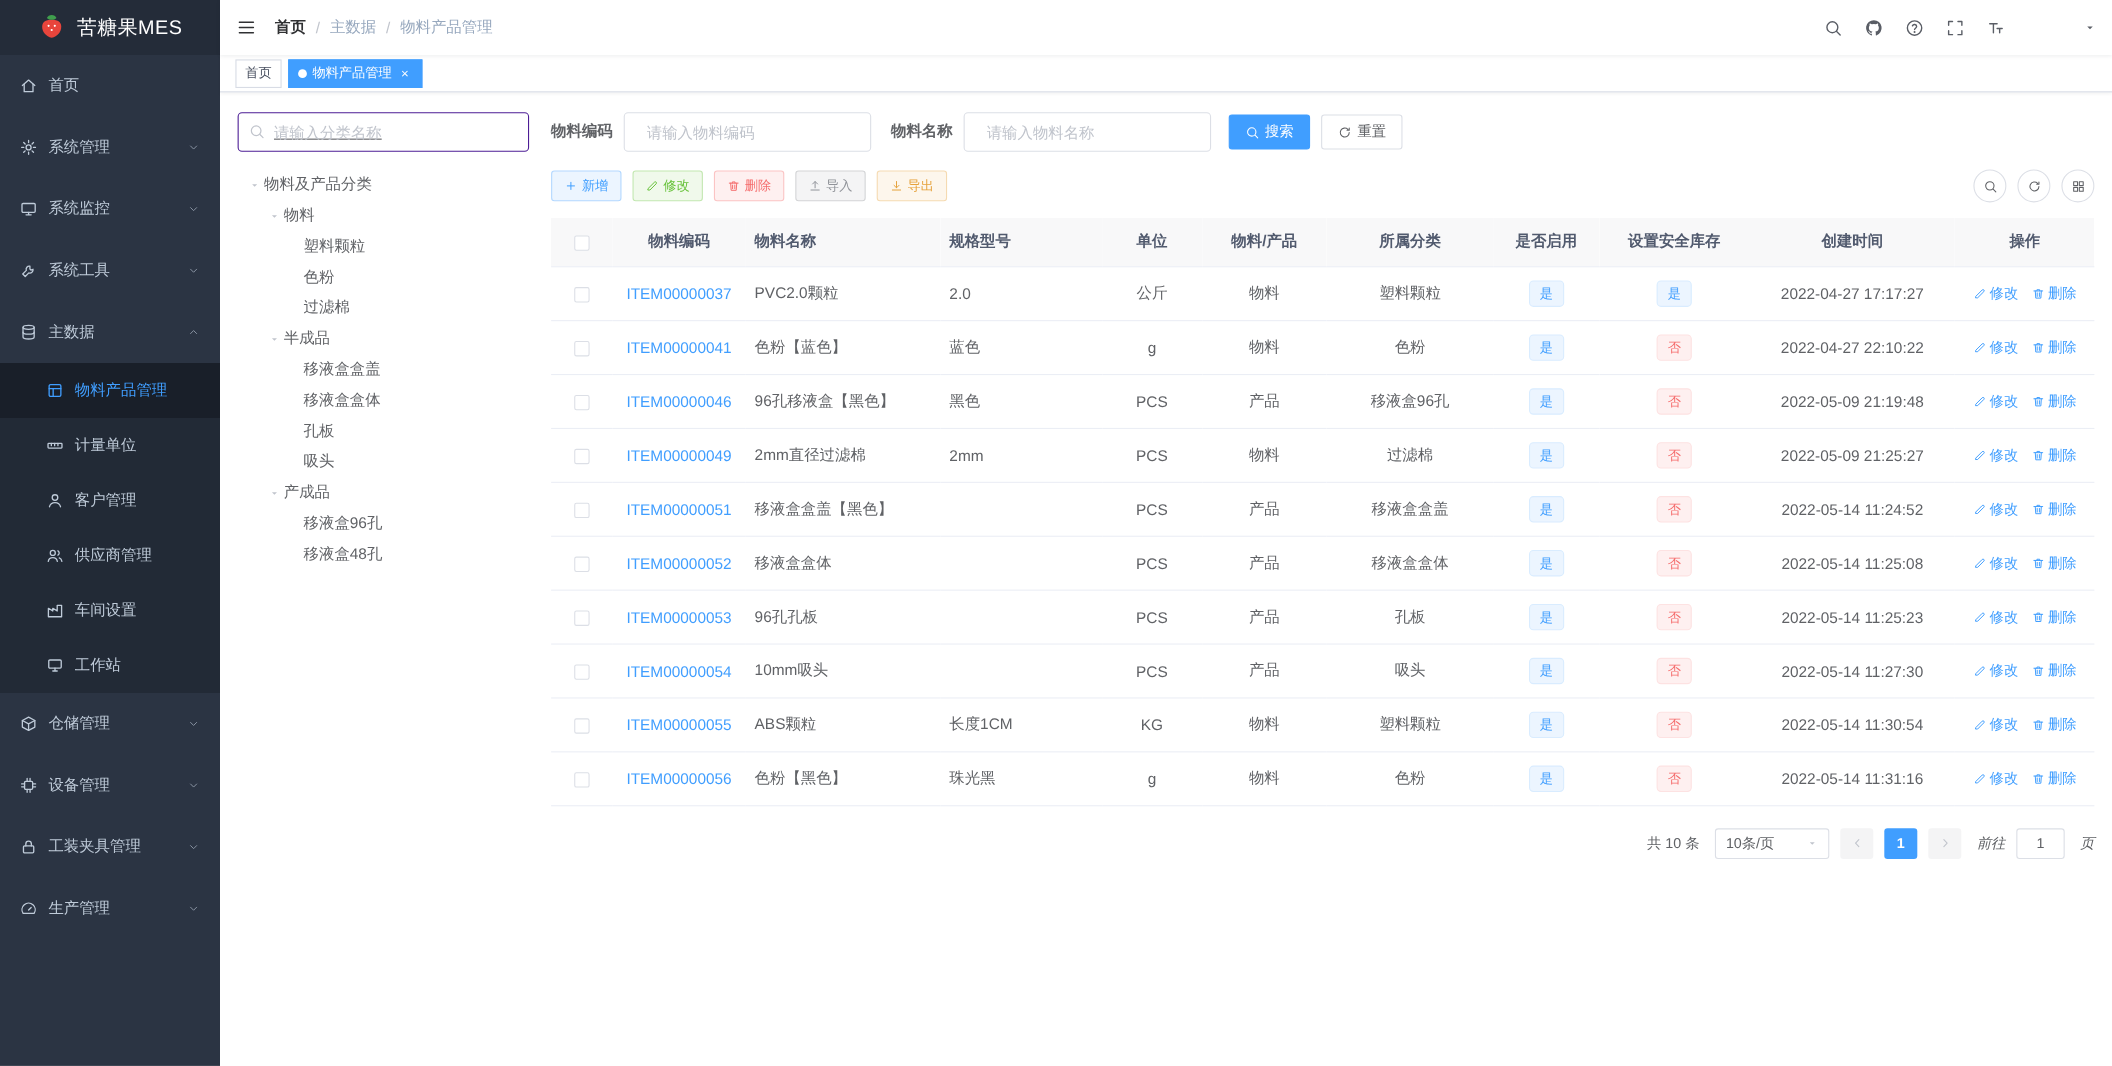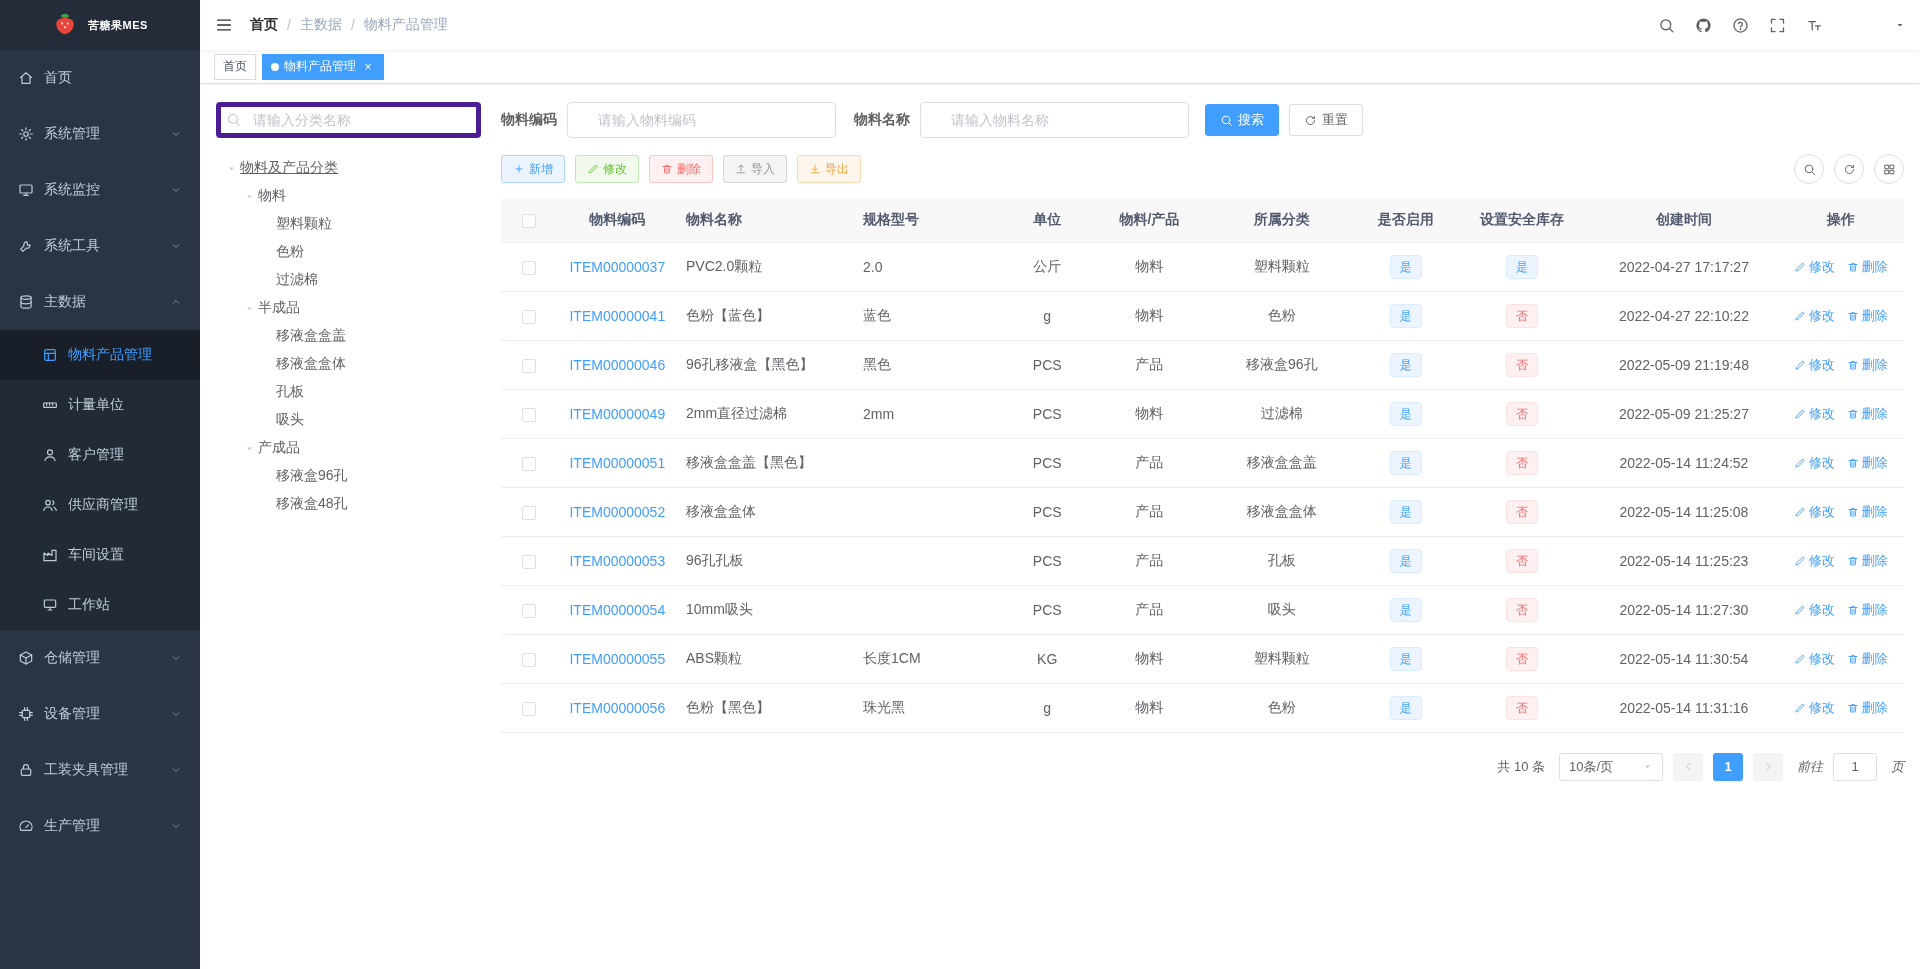--- a/index.html
+++ b/index.html
@@ -6,21 +6,21 @@
   html,body { width:1920px; height:969px; overflow:hidden; }
   body { font-family:"Liberation Sans","DejaVu Sans",sans-serif; font-size:14px; color:#303133; background:#fff; }
   button { font-family:inherit; outline:none; }
   input { font-family:inherit; outline:none; }
 
   .app { display:flex; width:100%; height:100%; }
 
   
   .sidebar { width:200px; flex-shrink:0; background:var(--sidebar-bg,#2b3443); display:flex; flex-direction:column; overflow:hidden; }
   .logo-box { height:50px; flex-shrink:0; display:flex; align-items:center; justify-content:center; gap:10px; background:var(--sidebar-logo-bg,#242c39); cursor:pointer; }
-  .logo-title { color:#fff; font-size:11px; font-weight:700; letter-spacing:.5px; }
+  .logo-title { color:#fff; font-size:18px; font-weight:400; letter-spacing:.5px; }
   .menu { flex:1; color:var(--sidebar-text,#bfcbd9); overflow:hidden; }
   .menu-item { height:56px; display:flex; align-items:center; gap:10px; padding:0 18px; font-size:14px; cursor:pointer; white-space:nowrap; }
   .menu-item .mi { display:inline-flex; font-size:16px; flex-shrink:0; }
   .menu-item .chev { margin-left:auto; display:inline-flex; font-size:12px; color:#8a94a3; }
   .submenu { background:var(--sidebar-sub-bg,#222a36); }
   .submenu .menu-item { height:50px; padding-left:42px; }
   .submenu .menu-item.active { color:var(--primary,#409EFF); background:var(--sidebar-active-bg,#191f29); }
 
   
   .main { flex:1; display:flex; flex-direction:column; min-width:0; background:#fff; }
@@ -44,34 +44,34 @@
   .tag { height:26px; display:inline-flex; align-items:center; gap:5px; padding:0 8px; border:1px solid #d8dce5; background:#fff; color:#495060; font-size:12px; cursor:pointer; }
   .tag.active { background:var(--primary,#409EFF); border-color:var(--primary,#409EFF); color:#fff; }
   .tag .dot { width:8px; height:8px; border-radius:50%; background:#fff; flex-shrink:0; }
   .tag .close-x { font-size:12px; line-height:1; width:14px; height:14px; border-radius:50%; display:inline-flex; align-items:center; justify-content:center; }
 
   
   .content { flex:1; display:flex; gap:20px; padding:18px 16px; overflow:hidden; background:#fff; }
 
   .tree-panel { width:265px; flex-shrink:0; }
   .tree-search { position:relative; margin-bottom:16px; }
-  .tree-search input { width:100%; height:36px; border:5px solid #4c1d95; border-radius:4px; padding:0 12px 0 32px; font-size:14px; color:#606266; background:#fff; }
+  .tree-search input { width:100%; height:36px; border:1px solid #4c1d95; border-radius:4px; padding:0 12px 0 32px; font-size:14px; color:#606266; background:#fff;text-decoration:underline; }
   .tree-search input::placeholder { color:#c0c4cc; }
   .tree-search-icon { position:absolute; left:10px; top:10px; font-size:15px; color:#c0c4cc; display:inline-flex; }
   .tree { font-size:14px; color:#606266; }
   .tree-node { height:28px; display:flex; align-items:center; cursor:pointer; }
   .tcaret { width:18px; flex-shrink:0; display:inline-flex; justify-content:center; align-items:center; font-size:11px; color:#c0c4cc; }
   .tlabel { white-space:nowrap; }
 
   .table-panel { flex:1; min-width:0; display:flex; flex-direction:column; }
 
   .filter-bar { display:flex; align-items:center; gap:10px; margin-bottom:16px; }
   .filter-label { font-size:14px; font-weight:700; color:#606266; margin-left:8px; }
   .filter-label:first-child { margin-left:0; }
-  .filter-input { width:269px; height:36px; border:1px solid #dcdfe6; border-radius:4px; padding:0 30px; font-size:14px; color:#606266; }
+  .filter-input { width:225px; height:36px; border:1px solid #dcdfe6; border-radius:4px; padding:0 20px; font-size:14px; color:#606266; }
   .filter-input::placeholder { color:#c0c4cc; }
   .btn { height:32px; padding:0 14px; border-radius:3px; font-size:13px; display:inline-flex; align-items:center; gap:5px; cursor:pointer; border:1px solid transparent; }
   .btn .bic { display:inline-flex; font-size:13px; }
   .btn-primary { background:var(--primary,#409EFF); border-color:var(--primary,#409EFF); color:#fff; margin-left:6px; }
   .btn-default { background:#fff; border-color:#dcdfe6; color:#606266; }
 
   .toolbar { display:flex; align-items:center; gap:10px; margin-bottom:14px; }
   .btn-mini { height:28px; padding:0 11px; border-radius:3px; font-size:12px; display:inline-flex; align-items:center; gap:4px; cursor:pointer; border:1px solid; background:#fff; }
   .btn-mini .bic { display:inline-flex; font-size:12px; }
   .b-add    { color:#409eff; background:#ecf5ff; border-color:#b3d8ff; }
@@ -375,21 +375,21 @@
         <div class="tree-search">
           <span class="tree-search-icon">
               <svg viewBox="0 0 24 24" width="1em" height="1em" fill="none" stroke="currentColor" stroke-width="1.8" stroke-linecap="round" stroke-linejoin="round">
                 <circle cx="11" cy="11" r="7"></circle>
                 <path d="M16.5 16.5 21 21"></path>
               </svg>
             </span>
           <input placeholder="请输入分类名称" style="">
         </div>
         <div class="tree">
-            <div class="tree-node" style="padding-left: 6px; text-decoration: underline;">
+            <div class="tree-node" style="padding-left: 6px;">
               <span class="tcaret">
                 <svg viewBox="0 0 24 24" width="1em" height="1em" fill="currentColor">
                   <path d="M7 10h10l-5 5z"></path>
                 </svg>
               </span>
               <span class="tlabel">物料及产品分类</span>
             </div>
             <div class="tree-node" style="padding-left: 24px;">
               <span class="tcaret">
                 <svg viewBox="0 0 24 24" width="1em" height="1em" fill="currentColor">

